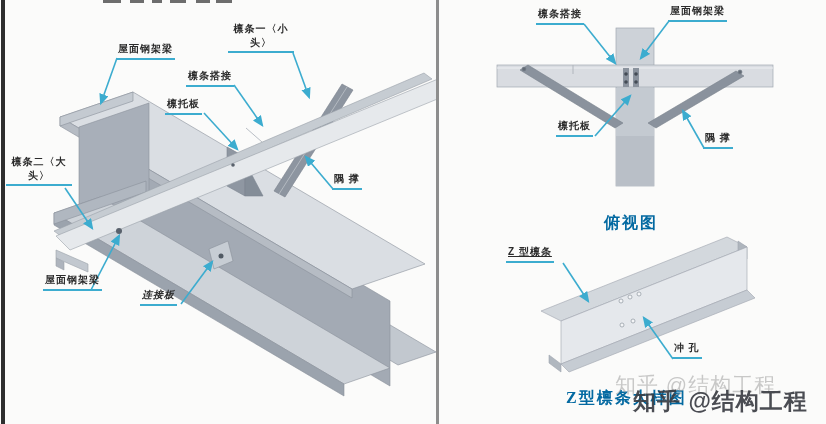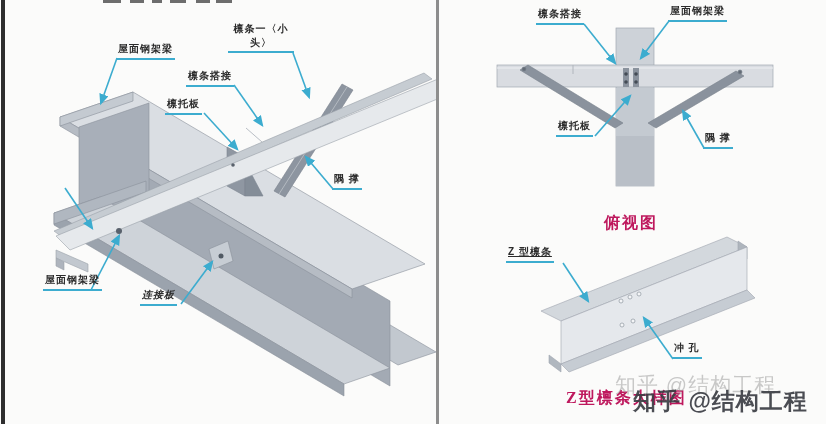--- a/index.html
+++ b/index.html
@@ -11,21 +11,21 @@
   .edge-left{position:absolute;left:1px;top:0;width:4px;height:424px;background:#2e2e2e;}
   .divider{position:absolute;left:436px;top:0;width:3px;height:424px;background:#8d8d8d;}
   .diagram-svg{position:absolute;left:0;top:0;}
   .lbl{
     position:absolute;color:#2b2b2b;font-size:10px;font-weight:700;
     line-height:1.35;letter-spacing:1px;white-space:nowrap;
     border-bottom:2px solid #3caccf;padding:0 2px 2px 2px;
   }
   .lbl.wrap{white-space:normal;text-align:center;font-family:Liberation Serif, serif;}
   .caption{
-    position:absolute;color:#be185d;font-size:16px;font-weight:700;
+    position:absolute;color:#0369a1;font-size:16px;font-weight:700;
     font-family:"Liberation Serif","DejaVu Serif",serif;
     letter-spacing:2px;text-align:center;white-space:nowrap;
   }
   .wm-light{
     position:absolute;left:615px;top:371px;font-size:21px;letter-spacing:1px;
     color:#9f9f9f;opacity:.55;font-weight:400;white-space:nowrap;z-index:5;
   }
   .wm-dark{
     position:absolute;left:633px;top:386px;font-size:23px;letter-spacing:1px;
     color:#3b3e44;opacity:.92;font-weight:700;white-space:nowrap;z-index:6;
@@ -164,20 +164,21 @@
         <line x1="563" y1="263" x2="588" y2="301" marker-end="url(#arrow)"></line>
         <line x1="673" y1="359" x2="644" y2="318" marker-end="url(#arrow)"></line>
       </g>
     </g>
   </svg>
 
   <div class="lbl" style="left:116px;top:42px;">屋面钢架梁</div>
   <div class="lbl wrap" style="left:228px;top:22px;width:62px;">檩条一〈小头〉</div>
   <div class="lbl" style="left:186px;top:69px;">檩条搭接</div>
   <div class="lbl" style="left:165px;top:97px;">檩托板</div>
+  <div class="lbl wrap" style="left:6px;top:155px;width:62px;">檩条二〈大头〉</div>
   <div class="lbl" style="left:332px;top:172px;">隅 撑</div>
   <div class="lbl" style="left:43px;top:273px;">屋面钢架梁</div>
   <div class="lbl" style="left:140px;top:288px;font-style:italic;">连接板</div>
 
   <div class="lbl" style="left:536px;top:7px;">檩条搭接</div>
   <div class="lbl" style="left:668px;top:4px;">屋面钢架梁</div>
   <div class="lbl" style="left:556px;top:119px;">檩托板</div>
   <div class="lbl" style="left:703px;top:131px;">隅 撑</div>
 
   <div class="lbl" style="left:506px;top:245px;text-decoration:underline;">Z 型檩条</div>

